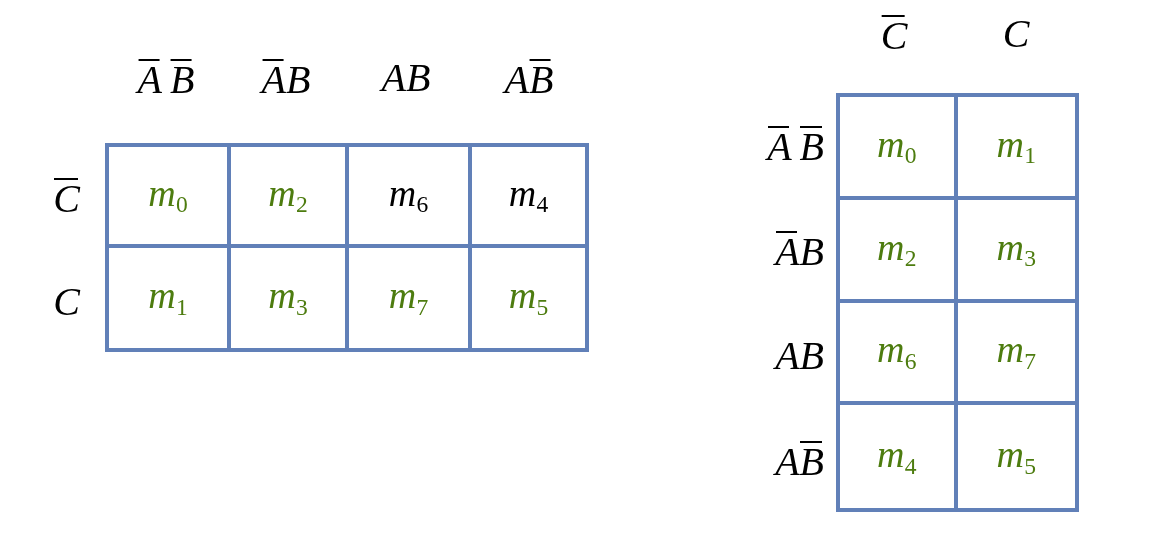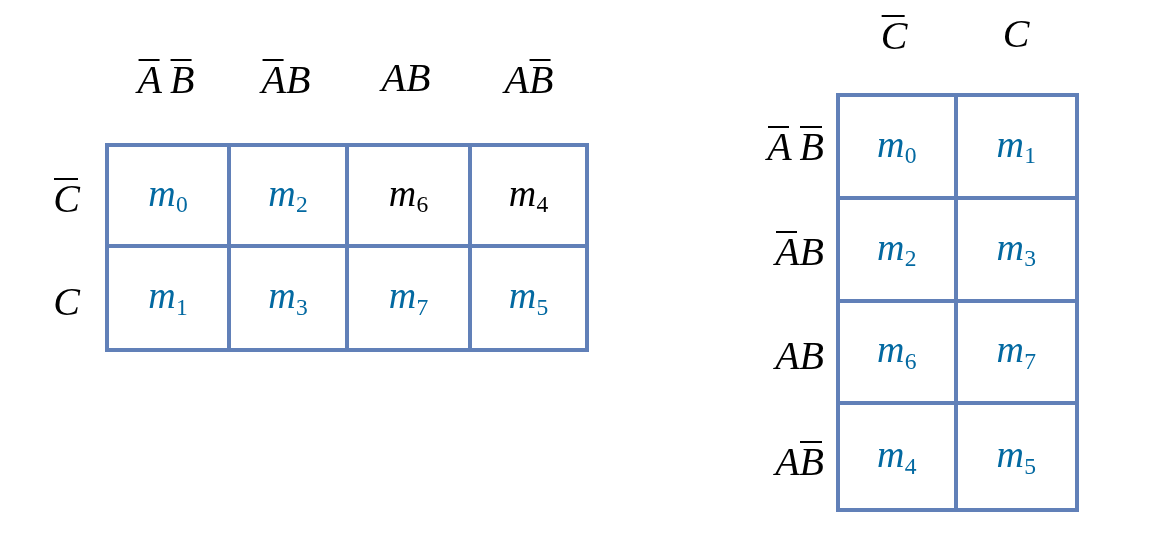--- a/index.html
+++ b/index.html
@@ -21,21 +21,21 @@
     font-family: "Liberation Serif", "DejaVu Serif", serif;
     font-style: italic;
     white-space: nowrap;
     line-height: 1;
   }
   .lbl {
     color: #000000;
     font-size: 40px;
   }
   .cellval {
-    color: #0369a1;
+    color: #4d7c0f;
     font-size: 38px;
   }
   .cellval.black {
     color: #000000;
   }
   
   .cellval sub {
     font-size: 0.62em;
     font-style: normal;
     vertical-align: -0.28em;

